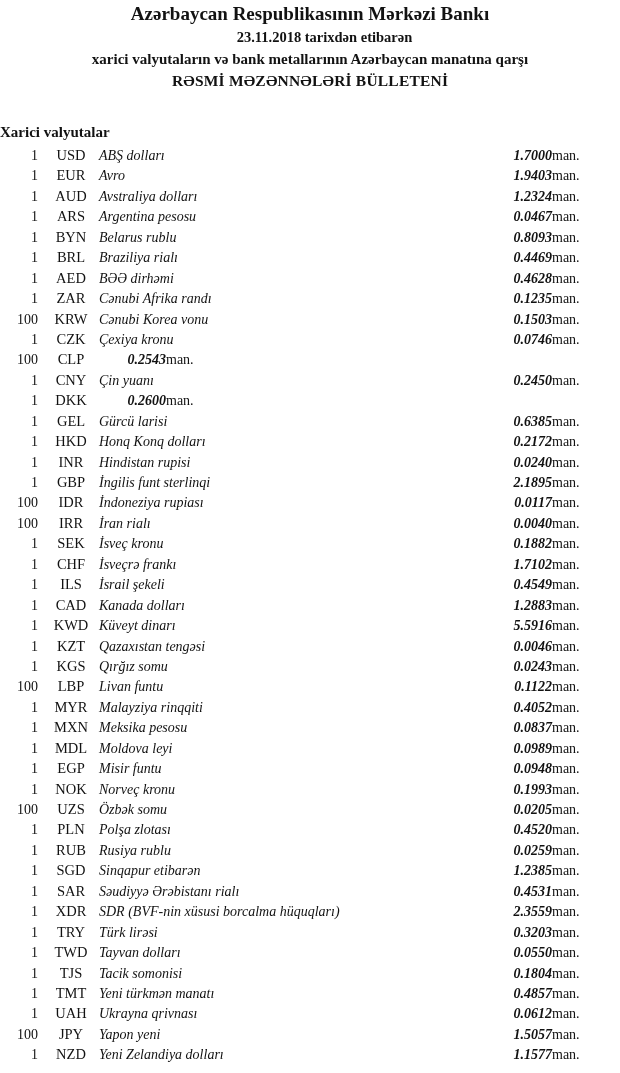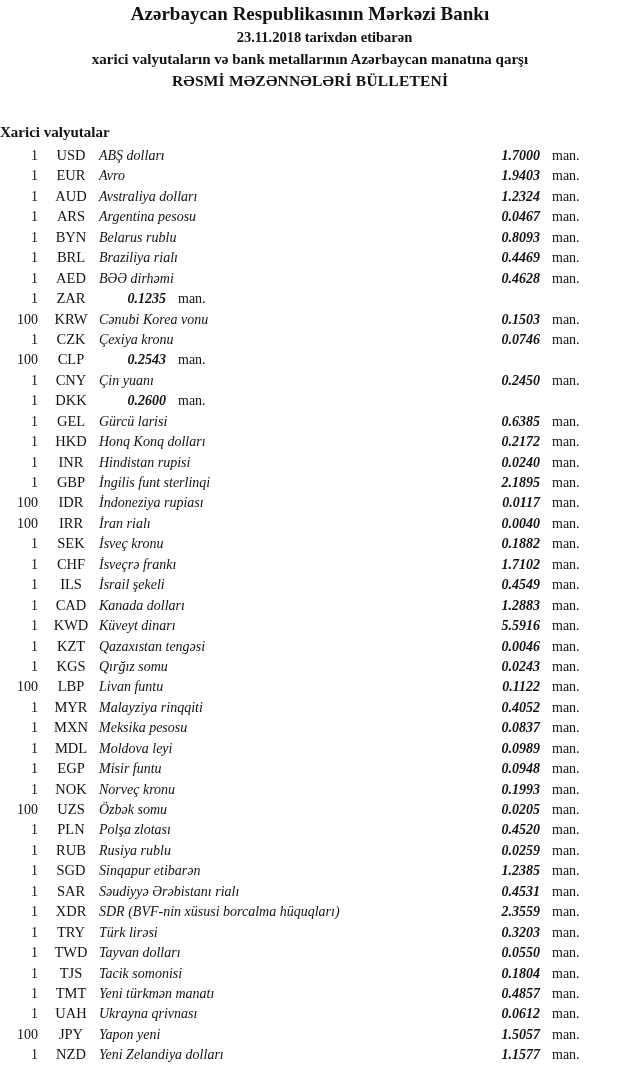--- a/index.html
+++ b/index.html
@@ -30,21 +30,21 @@
     align-items: baseline;
     height: 20.45px;
     line-height: 20.45px;
     font-size: 14px;
     padding-right: 22px;
   }
   .qty  { flex: none; width: 38px; text-align: right; }
   .code { flex: none; width: 46px; text-align: center; margin-left: 10px; font-size: 14.5px; }
   .name { flex: 1; padding-left: 5px; white-space: nowrap; overflow: hidden; font-style: italic; }
   .rate { flex: none; width: 72px; text-align: right; font-weight: bold; font-style: italic; }
-  .unit { flex: none; width: 46px; padding-left: 12px; }
+  .unit { flex: none; width: 46px; }
 </style>
 </head>
 <body>
 
 <div class="page">
   <div class="header">
     <div class="bank-name">Azərbaycan Respublikasının Mərkəzi Bankı</div>
     <div class="date-line">23.11.2018 tarixdən etibarən</div>
     <div class="subtitle">xarici valyutaların və bank metallarının Azərbaycan manatına qarşı</div>
     <div class="bulletin">RƏSMİ MƏZƏNNƏLƏRİ BÜLLETENİ</div>
@@ -98,20 +98,21 @@
       <div class="row">
         <span class="qty">1</span>
         <span class="code">AED</span>
         <span class="name">BƏƏ dirhəmi</span>
         <span class="rate">0.4628</span>
         <span class="unit">man.</span>
       </div>
       <div class="row">
         <span class="qty">1</span>
         <span class="code">ZAR</span>
+        <span class="name">Cənubi Afrika randı</span>
         <span class="rate">0.1235</span>
         <span class="unit">man.</span>
       </div>
       <div class="row">
         <span class="qty">100</span>
         <span class="code">KRW</span>
         <span class="name">Cənubi Korea vonu</span>
         <span class="rate">0.1503</span>
         <span class="unit">man.</span>
       </div>

